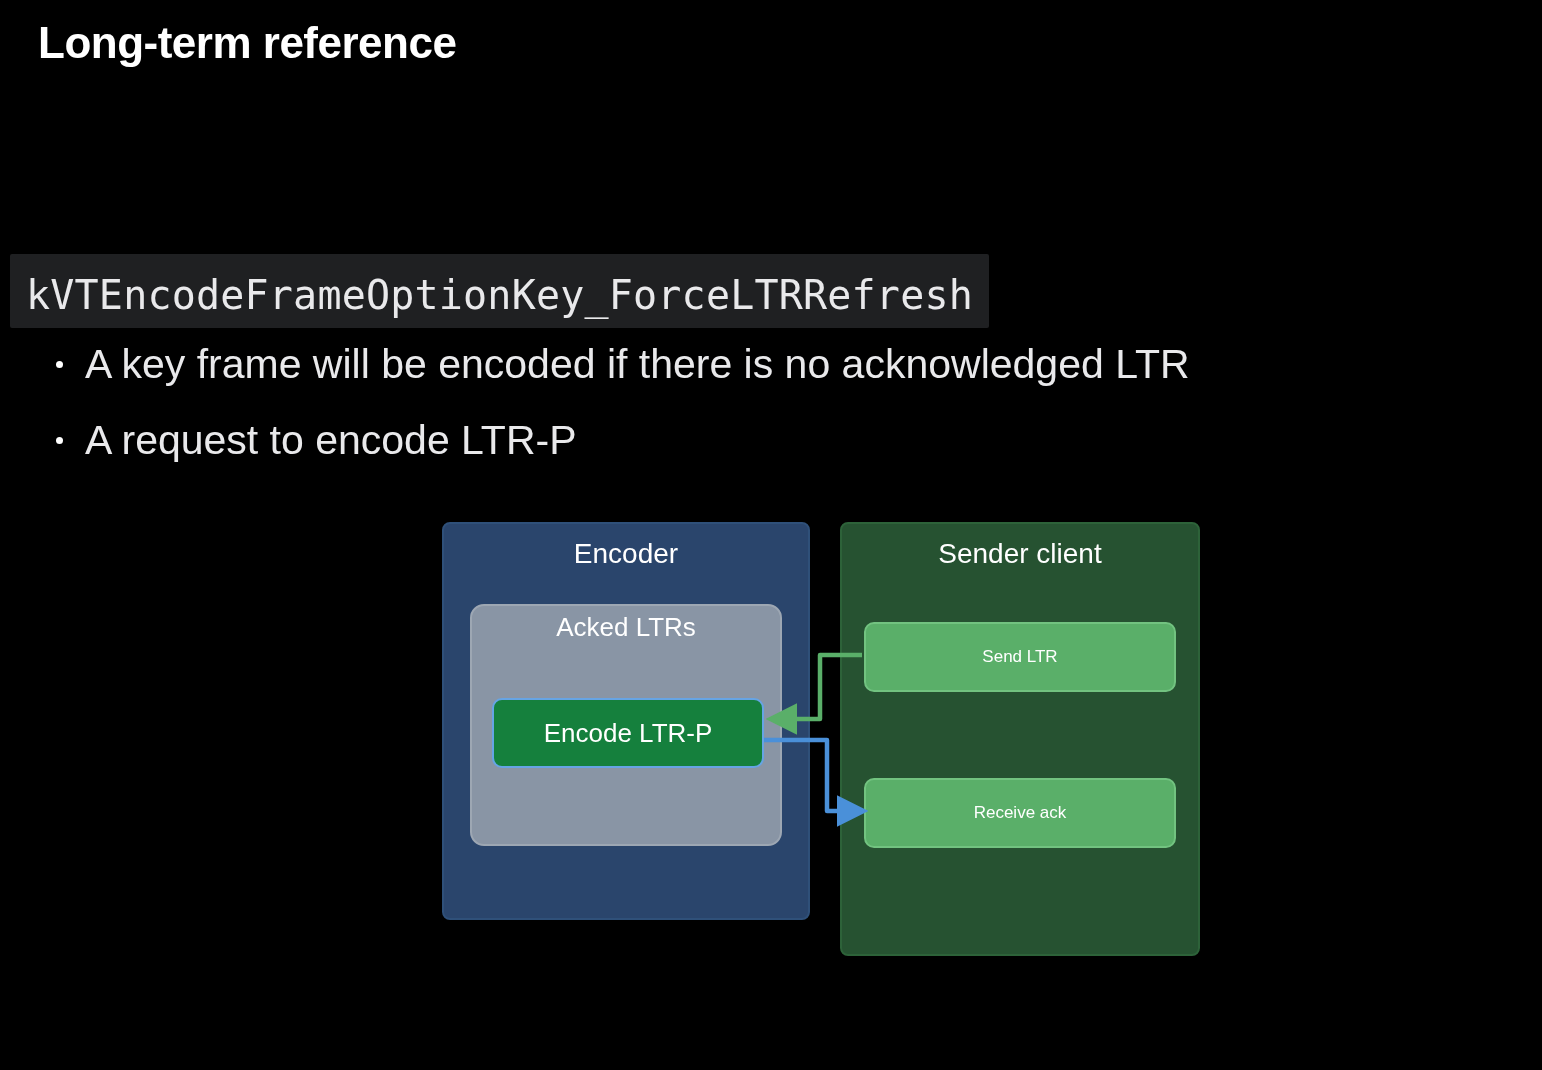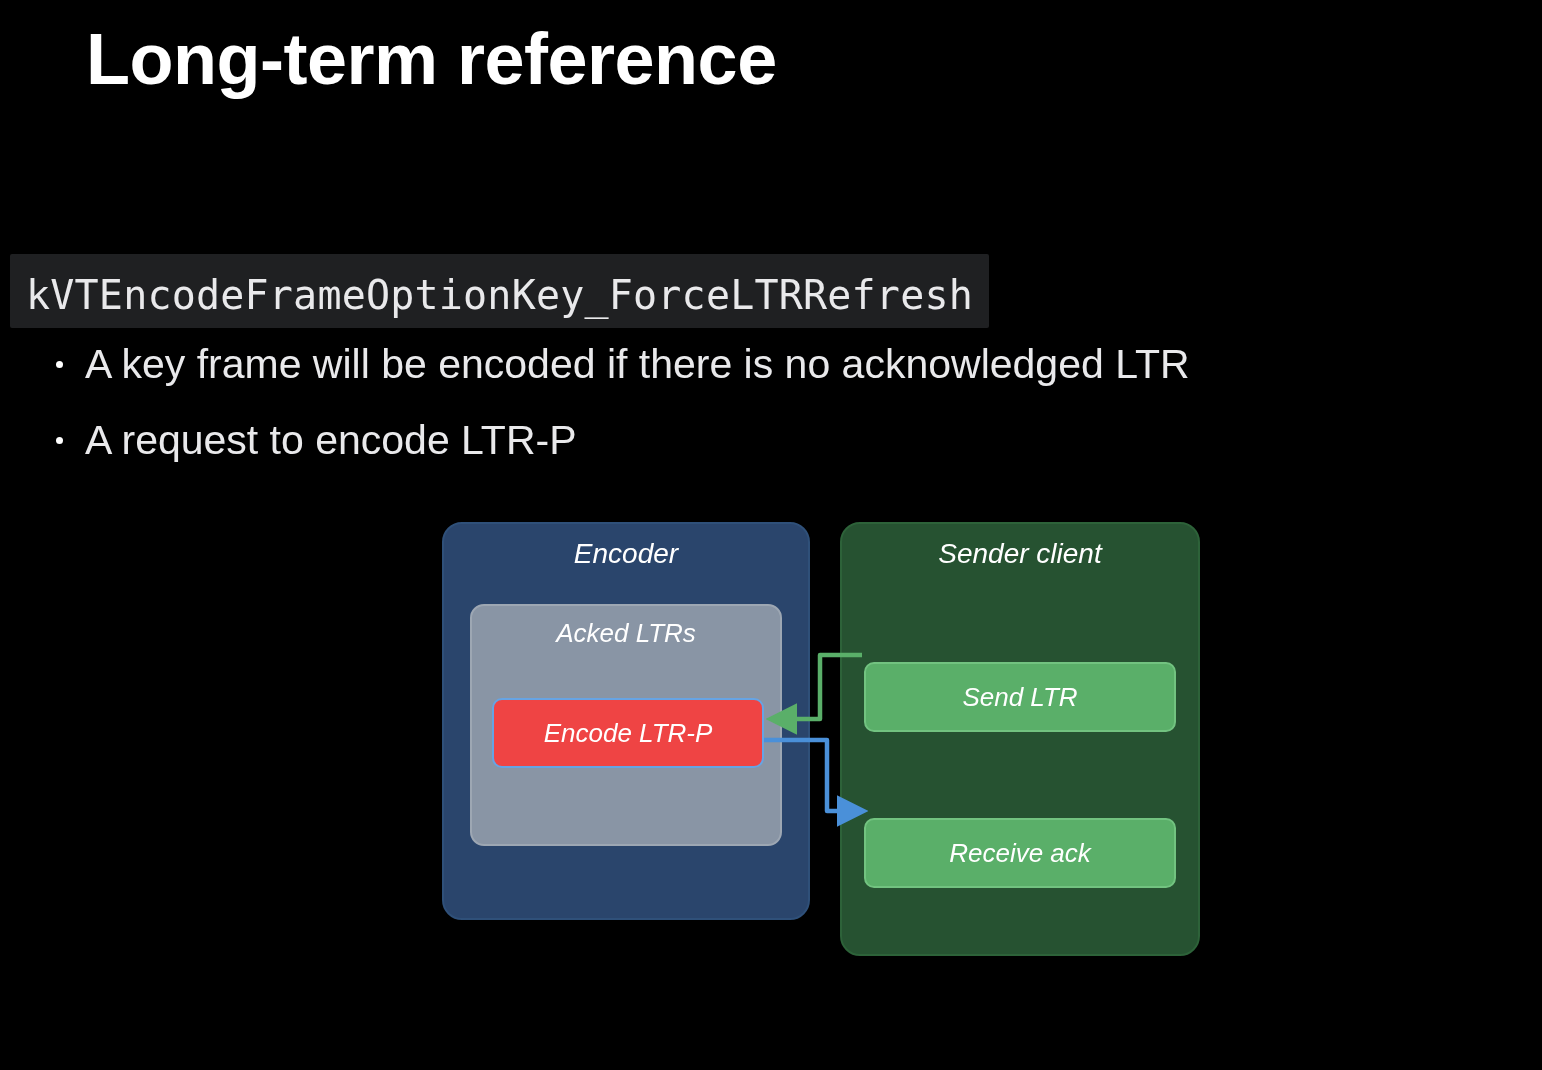--- a/index.html
+++ b/index.html
@@ -15,24 +15,23 @@
   .slide {
     width: 100%;
     height: 100%;
     position: relative;
     box-sizing: border-box;
   }
   .title {
     position: absolute;
     top: 18px;
     left: 38px;
-    font-size: 72px;
+    font-size: 44px;
     font-weight: 700;
     letter-spacing: -0.5px;
-    margin-left: 48px;
   }
   .code-chip {
     position: absolute;
     top: 254px;
     left: 10px;
     background: #1f2022;
     color: #e9e9eb;
     font-family: "SF Mono", ui-monospace, Menlo, Consolas, monospace;
     font-size: 40px;
     font-weight: 400;
@@ -65,24 +64,23 @@
   
   .diagram {
     position: absolute;
     top: 522px;
     left: 442px;
     width: 760px;
     height: 420px;
   }
   .panel {
     position: absolute;
-    border-radius: 20px;
+    border-radius: 8px;
     box-sizing: border-box;
     padding-top: 14px;
-    font-style: italic;
   }
   .panel-label {
     text-align: center;
     font-size: 28px;
     font-weight: 500;
     color: #ffffff;
   }
   .encoder {
     left: 0;
     top: 0;
@@ -94,35 +92,35 @@
   .acked {
     position: absolute;
     left: 26px;
     top: 80px;
     width: 312px;
     height: 242px;
     background: #8995a5;
     border: 2px solid #9da7b3;
     border-radius: 14px;
     box-sizing: border-box;
-    padding-top: 12px;
+    padding-top: 6px;
   }
   .acked-label {
     text-align: center;
     font-size: 26px;
     font-weight: 500;
     color: #ffffff;
   }
   .encode-ltrp {
     position: absolute;
     left: 20px;
     top: 92px;
     width: 272px;
     height: 70px;
-    background: #ef4444;
+    background: #15803d;
     border: 2px solid #66a4e4;
     border-radius: 10px;
     box-sizing: border-box;
     color: #ffffff;
     font-size: 26px;
     font-weight: 500;
     display: flex;
     align-items: center;
     justify-content: center;
   }
@@ -138,26 +136,25 @@
   .action-box {
     position: absolute;
     left: 22px;
     width: 312px;
     height: 70px;
     background: #5aaf69;
     border: 2px solid #72c380;
     border-radius: 10px;
     box-sizing: border-box;
     color: #ffffff;
-    font-size: 26px;
+    font-size: 17px;
     font-weight: 500;
     display: flex;
     align-items: center;
     justify-content: center;
-    margin-top: 40px;
   }
   .send-ltr { top: 98px; }
   .receive-ack { top: 254px; }
 
   
   .arrows {
     position: absolute;
     left: 0;
     top: 0;
     width: 760px;

